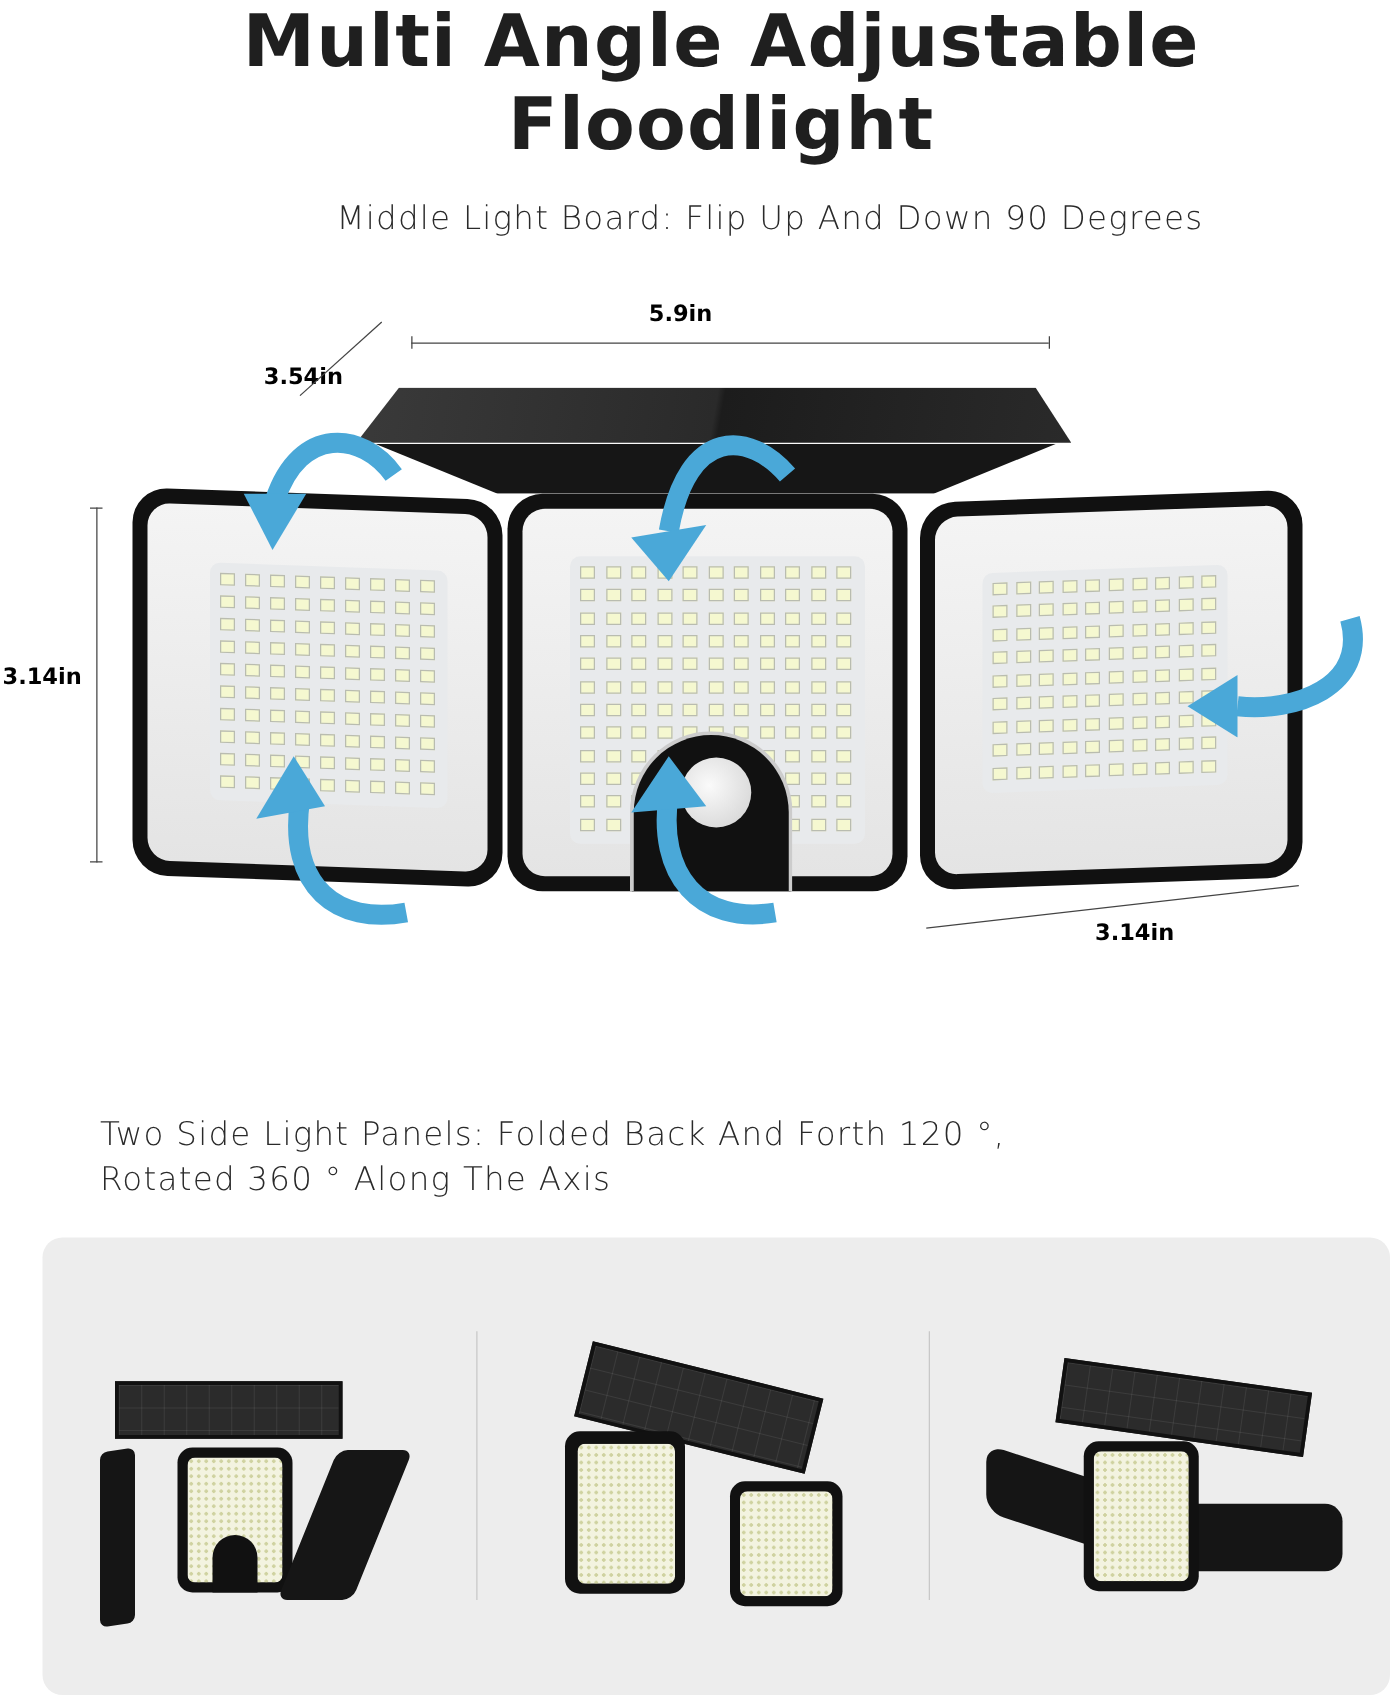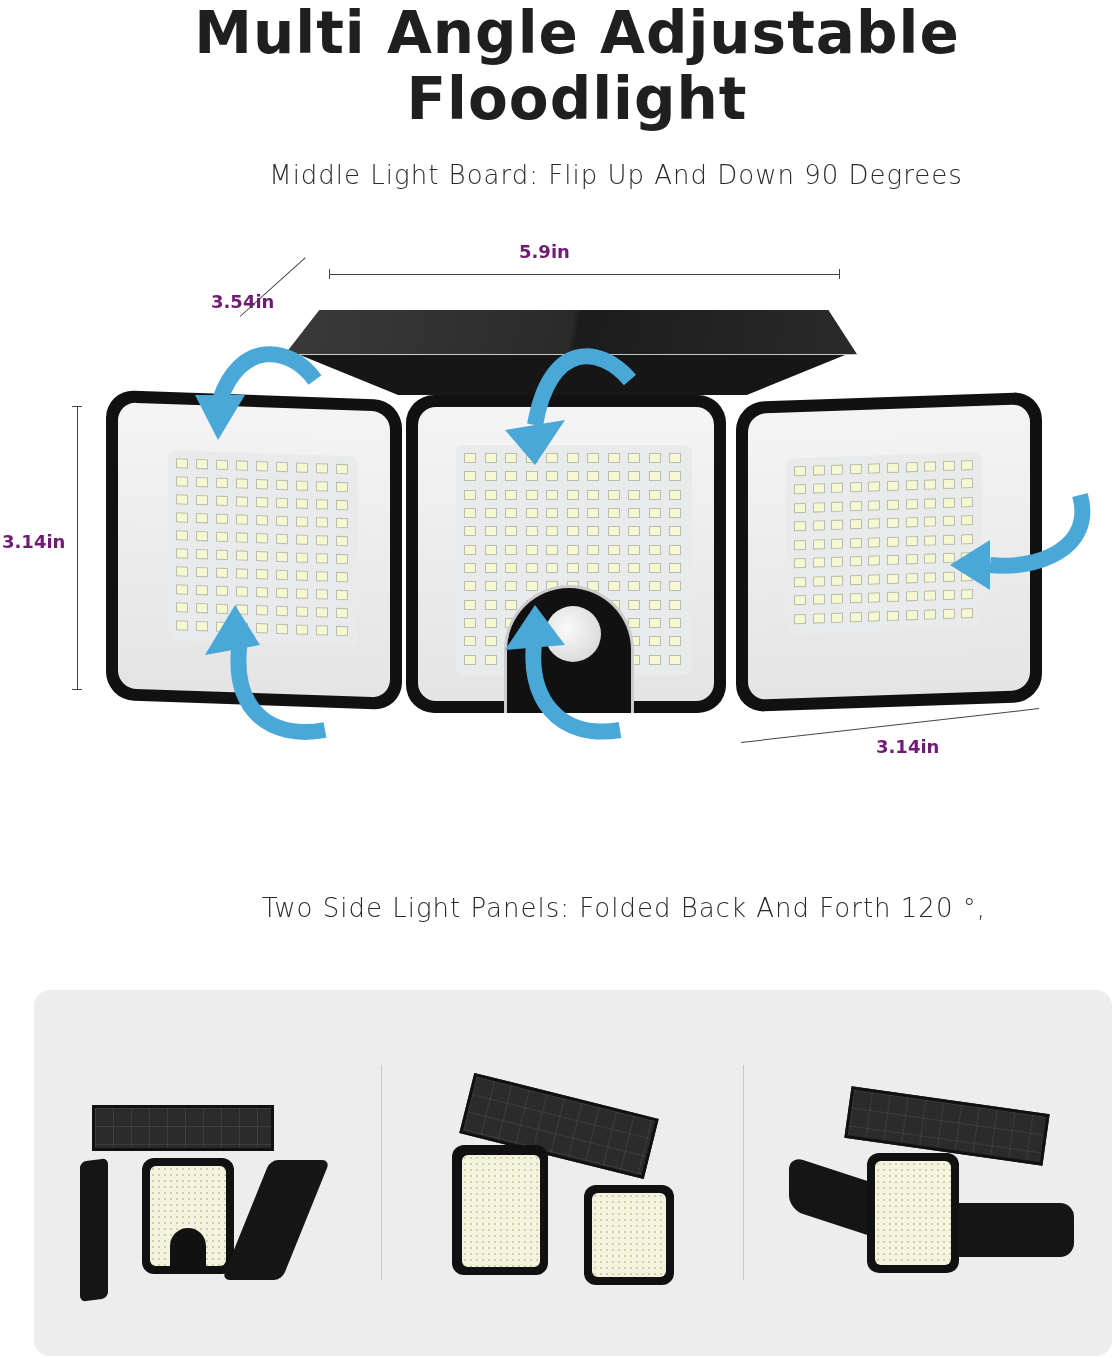--- a/index.html
+++ b/index.html
@@ -1,28 +1,28 @@
 <!DOCTYPE html>
 <html><head>
 <meta charset="utf-8">
 <style>
   * { box-sizing: border-box; margin: 0; padding: 0; }
   body { width: 1114px; height: 1358px; background: #ffffff; position: relative; overflow: hidden; font-family: "DejaVu Sans", sans-serif; color: #222; }
   .title { position: absolute; left: 0; width: 1114px; text-align: center; font-family: "DejaVu Sans", sans-serif; font-weight: bold; font-size: 58px; line-height: 66px; color: #1f1f1f; letter-spacing: 1px; }
   .title.l1 { top: 0px; left: 20px; }
   .title.l2 { top: 66px; left: 20px; }
   .subtitle { position: absolute; top: 160px; left: 0; width: 1114px; padding-left: 118px; text-align: center; font-size: 26px; color: #2a2a2a; letter-spacing: 1px; font-family: "DejaVu Sans", sans-serif; font-weight: 300; }
-  .dim { position: absolute; font-weight: bold; font-size: 18px; color: #701a75; font-family: "DejaVu Sans", sans-serif; }
+  .dim { position: absolute; font-weight: bold; font-size: 18px; color: #000000; font-family: "DejaVu Sans", sans-serif; }
   .dimline { position: absolute; background: #444; }
   .product { position: absolute; }
   .panel { position: absolute; background: #111; border-radius: 28px; }
   .panel .inner { position: absolute; left: 12px; top: 12px; right: 12px; bottom: 12px; background: linear-gradient(#f4f4f4, #e4e4e4); border-radius: 18px; }
   .panel .ledarea { position: absolute; background: #e8eaec; border-radius: 8px; display: grid; gap: 6px; padding: 8px; }
   .led { background: #f5f8d0; border: 1px solid #b9bcb0; width: 12px; height: 10px; }
-  .caption2 { position: absolute; top: 890px; left: 0; width: 986px; padding-left: 52px; text-align: right; font-size: 26px; line-height: 36px; color: #2a2a2a; letter-spacing: 1px; font-family: "DejaVu Sans", sans-serif; font-weight: 300; }
+  .caption2 { position: absolute; top: 890px; left: 0; width: 986px; padding-left: 80px; text-align: left; font-size: 26px; line-height: 36px; color: #2a2a2a; letter-spacing: 1px; font-family: "DejaVu Sans", sans-serif; font-weight: 300; }
   .gallery { position: absolute; left: 34px; top: 990px; width: 1078px; height: 366px; background: #ededed; border-radius: 16px; }
   .divider { position: absolute; width: 1px; background: #c8c8c8; top: 75px; height: 215px; }
   .view { position: absolute; }
   .solar { position: absolute; background: #2b2b2b; border: 3px solid #111; background-image: linear-gradient(90deg, rgba(255,255,255,0.08) 1px, transparent 1px), linear-gradient(rgba(255,255,255,0.08) 1px, transparent 1px); background-size: 18px 18px; }
   .arrow { position: absolute; }
 </style>
 </head>
 <body>
 
 <div>
@@ -402,20 +402,21 @@
       <polygon points="5,50 65,45 35,5" fill="#4aa8d8"></polygon>
     </svg>
   <svg class="arrow" style="left:945px; top:490px;" width="150" height="100" viewBox="0 0 150 100">
       <path d="M135 5 C150 60 90 80 45 75" stroke="#4aa8d8" stroke-width="16" fill="none"></path>
       <polygon points="5,75 45,50 45,100" fill="#4aa8d8"></polygon>
     </svg>
 </div>
 
 <div class="caption2">
   <div>Two Side Light Panels: Folded Back And Forth 120 °,</div>
+  <div>Rotated 360 ° Along The Axis</div>
 </div>
 
 <div class="gallery">
   <div class="divider" style="left:347px;"></div>
   <div class="divider" style="left:709px;"></div>
 
   <div class="view" style="left:40px; top:110px; width:260px; height:200px;">
     <div class="solar" style="left:18px; top:5px; width:182px; height:46px;"></div>
     <div style="position:absolute; left:68px; top:58px; width:92px; height:116px; background:#111; border-radius:12px;">
       <div style="position:absolute; left:8px; top:8px; right:8px; bottom:8px; background:#f3f3e0; border-radius:6px; background-image:radial-gradient(#cfd2a0 1.5px, transparent 1.5px); background-size:6px 6px;"></div>

